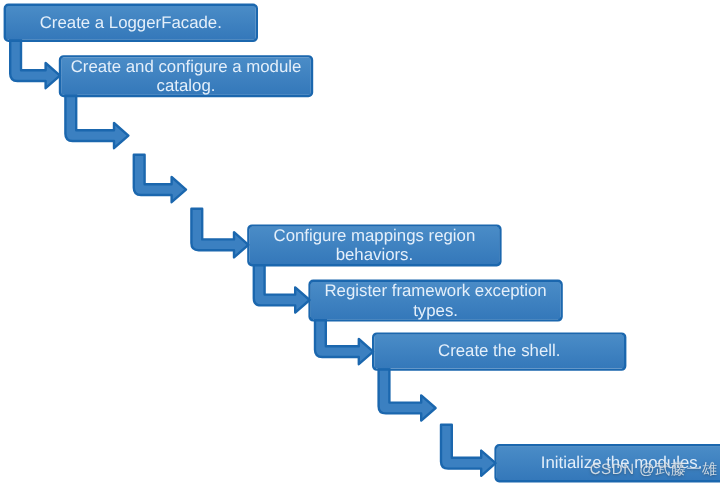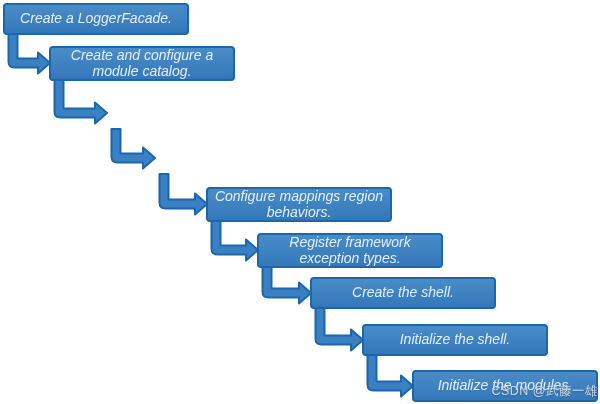--- a/index.html
+++ b/index.html
@@ -12,34 +12,33 @@
   }
   .canvas svg{position:absolute;left:0;top:0;}
   .arrow{
     fill:var(--arrow-fill,#3b80c1);
     stroke:var(--box-border,#1b67ae);
     stroke-width:2;
     stroke-linejoin:round;
   }
   .step{
     position:absolute;
-    width:186px;
+    width:212px;
     box-sizing:border-box;
     border:2px solid var(--box-border,#1b67ae);
     border-radius:4px;
     background:linear-gradient(to bottom, var(--box-fill-top,#4a8cc7), var(--box-fill-bottom,#3478ba));
     color:var(--box-text,#e4effa);
     display:flex;
     align-items:center;
     justify-content:center;
     text-align:center;
     font-size:14px;
     line-height:15.5px;
     padding:0 3px;
-    font-style:italic;
   }
   .watermark{
     position:absolute;
     right:2px;
     bottom:4px;
     font-size:12.5px;
     letter-spacing:0.5px;
     color:rgba(238,240,242,0.82);
     text-shadow:0 1px 2px rgba(40,60,80,0.55);
     white-space:nowrap;
@@ -70,21 +69,18 @@
     </div>
   <div class="step" style="left:206px;top:187px;height:35px">
       <span>Configure mappings region behaviors.</span>
     </div>
   <div class="step" style="left:257px;top:233px;height:35px">
       <span>Register framework exception types.</span>
     </div>
   <div class="step" style="left:310px;top:277px;height:32px">
       <span>Create the shell.</span>
     </div>
-  <div class="step" style="left:362px;top:324px;height:32px">
-      <span>Initialize the shell.</span>
-    </div>
   <div class="step" style="left:412px;top:370px;height:32px">
       <span>Initialize the modules.</span>
     </div>
 
   <div class="watermark">CSDN @武藤一雄</div>
 </div>
 
 </body></html>

